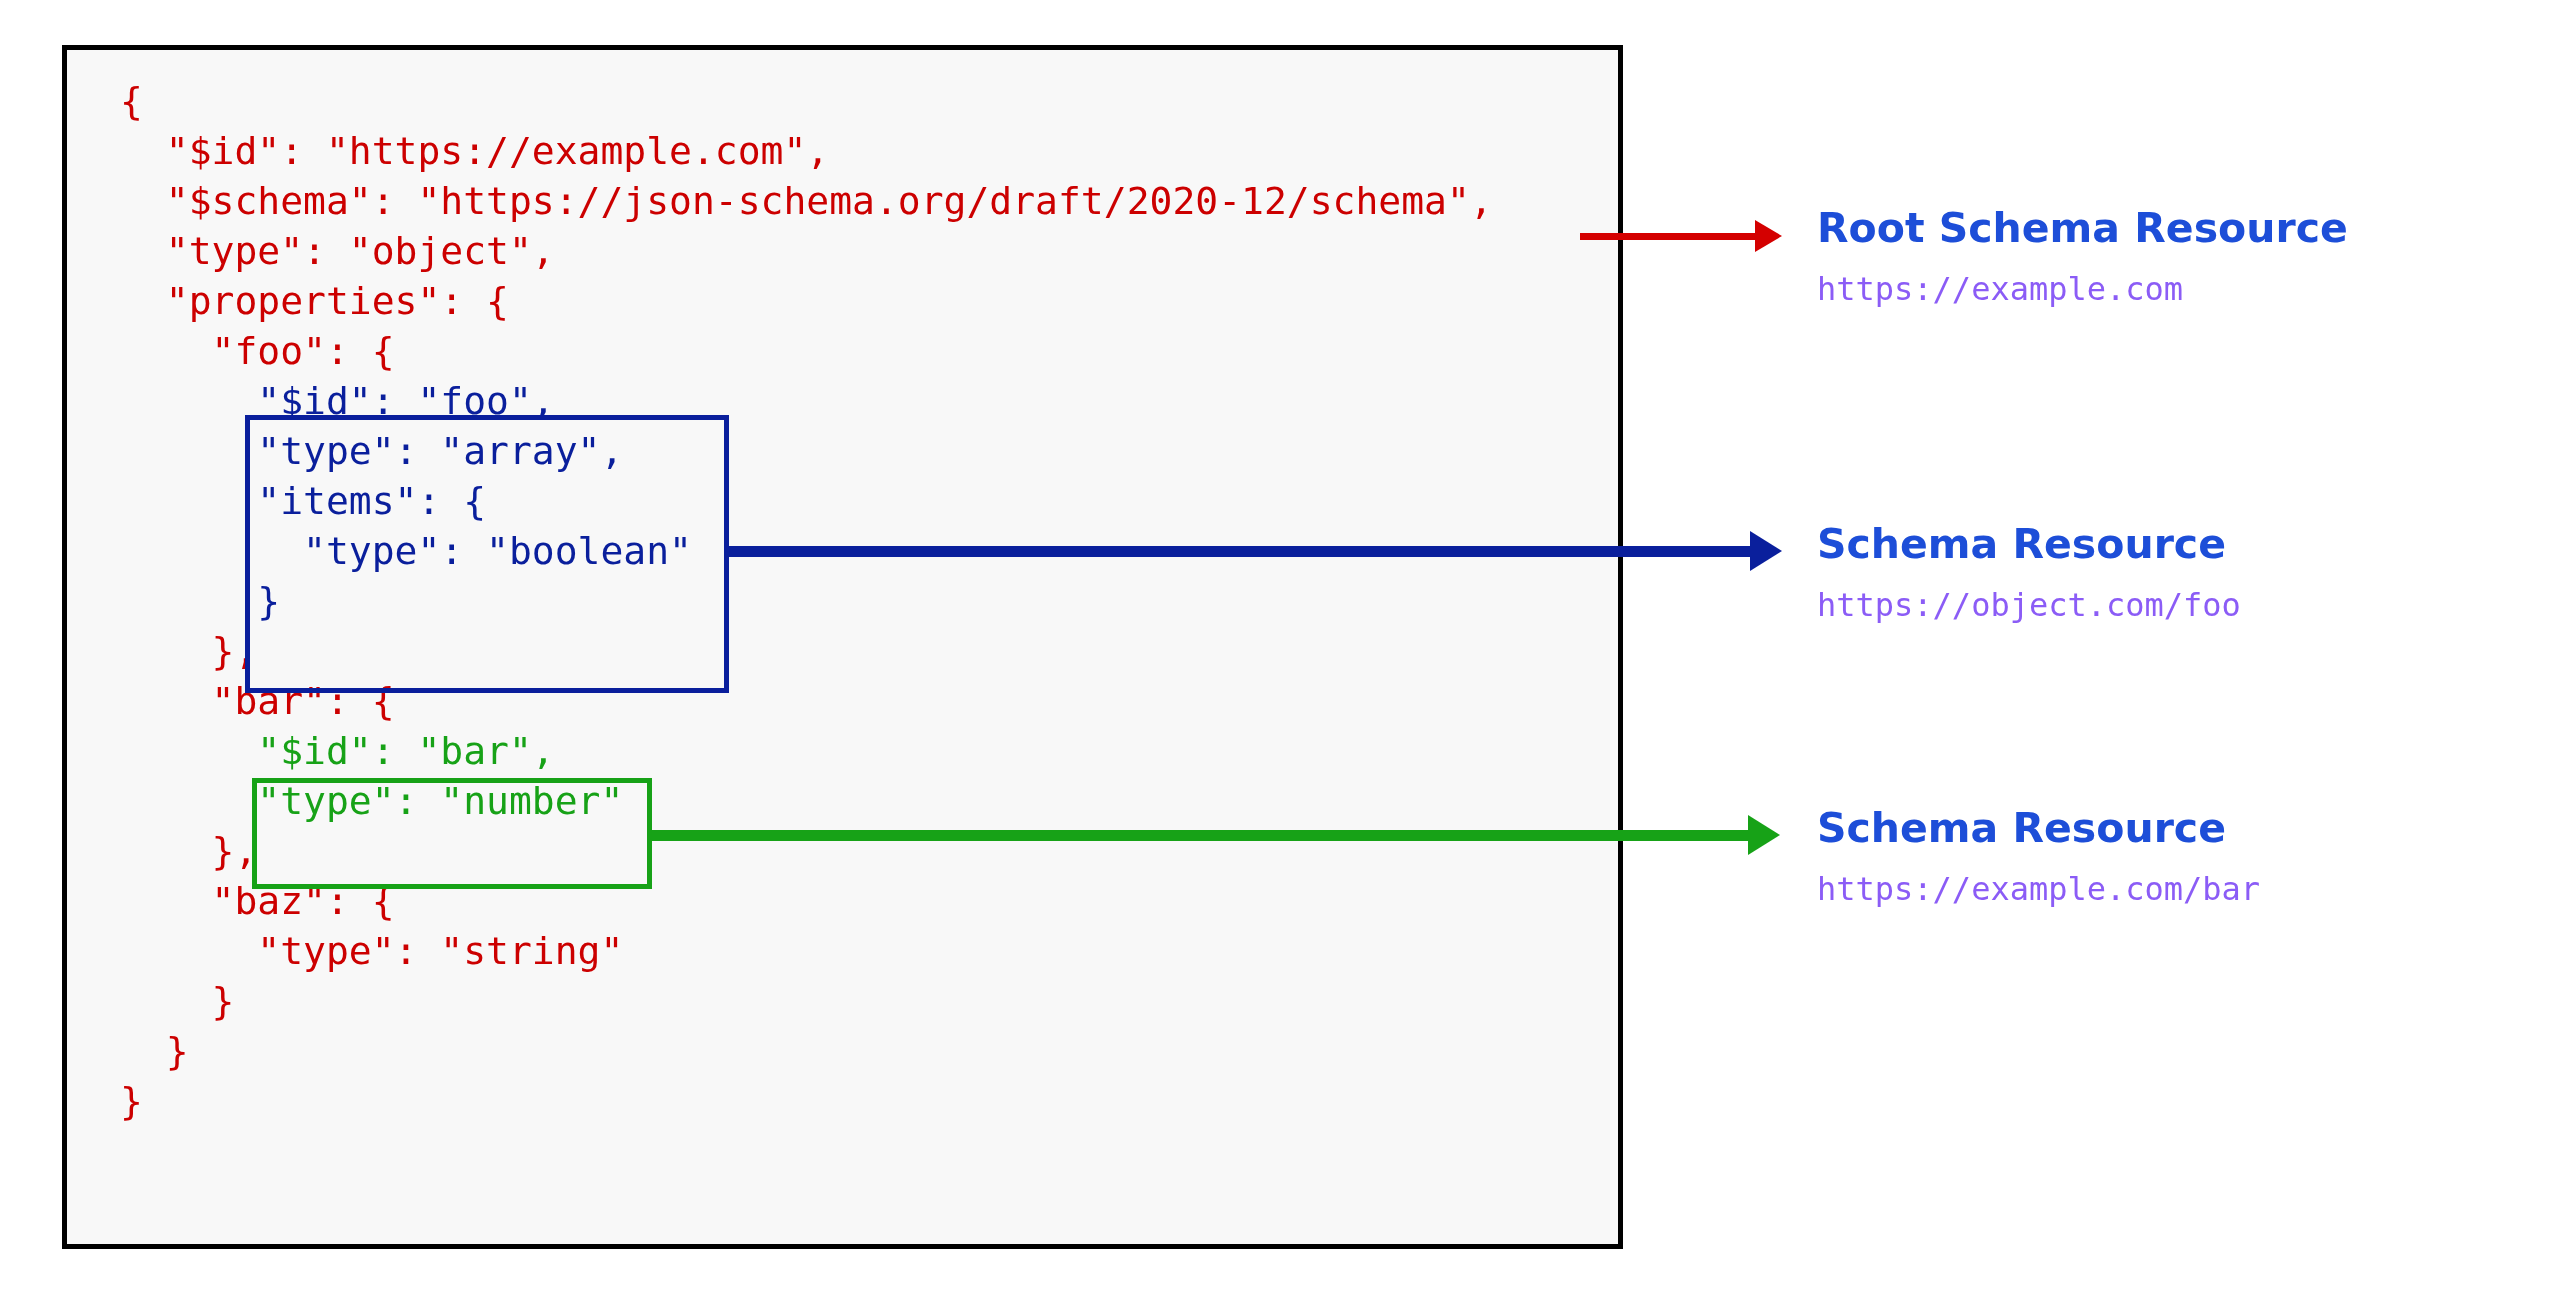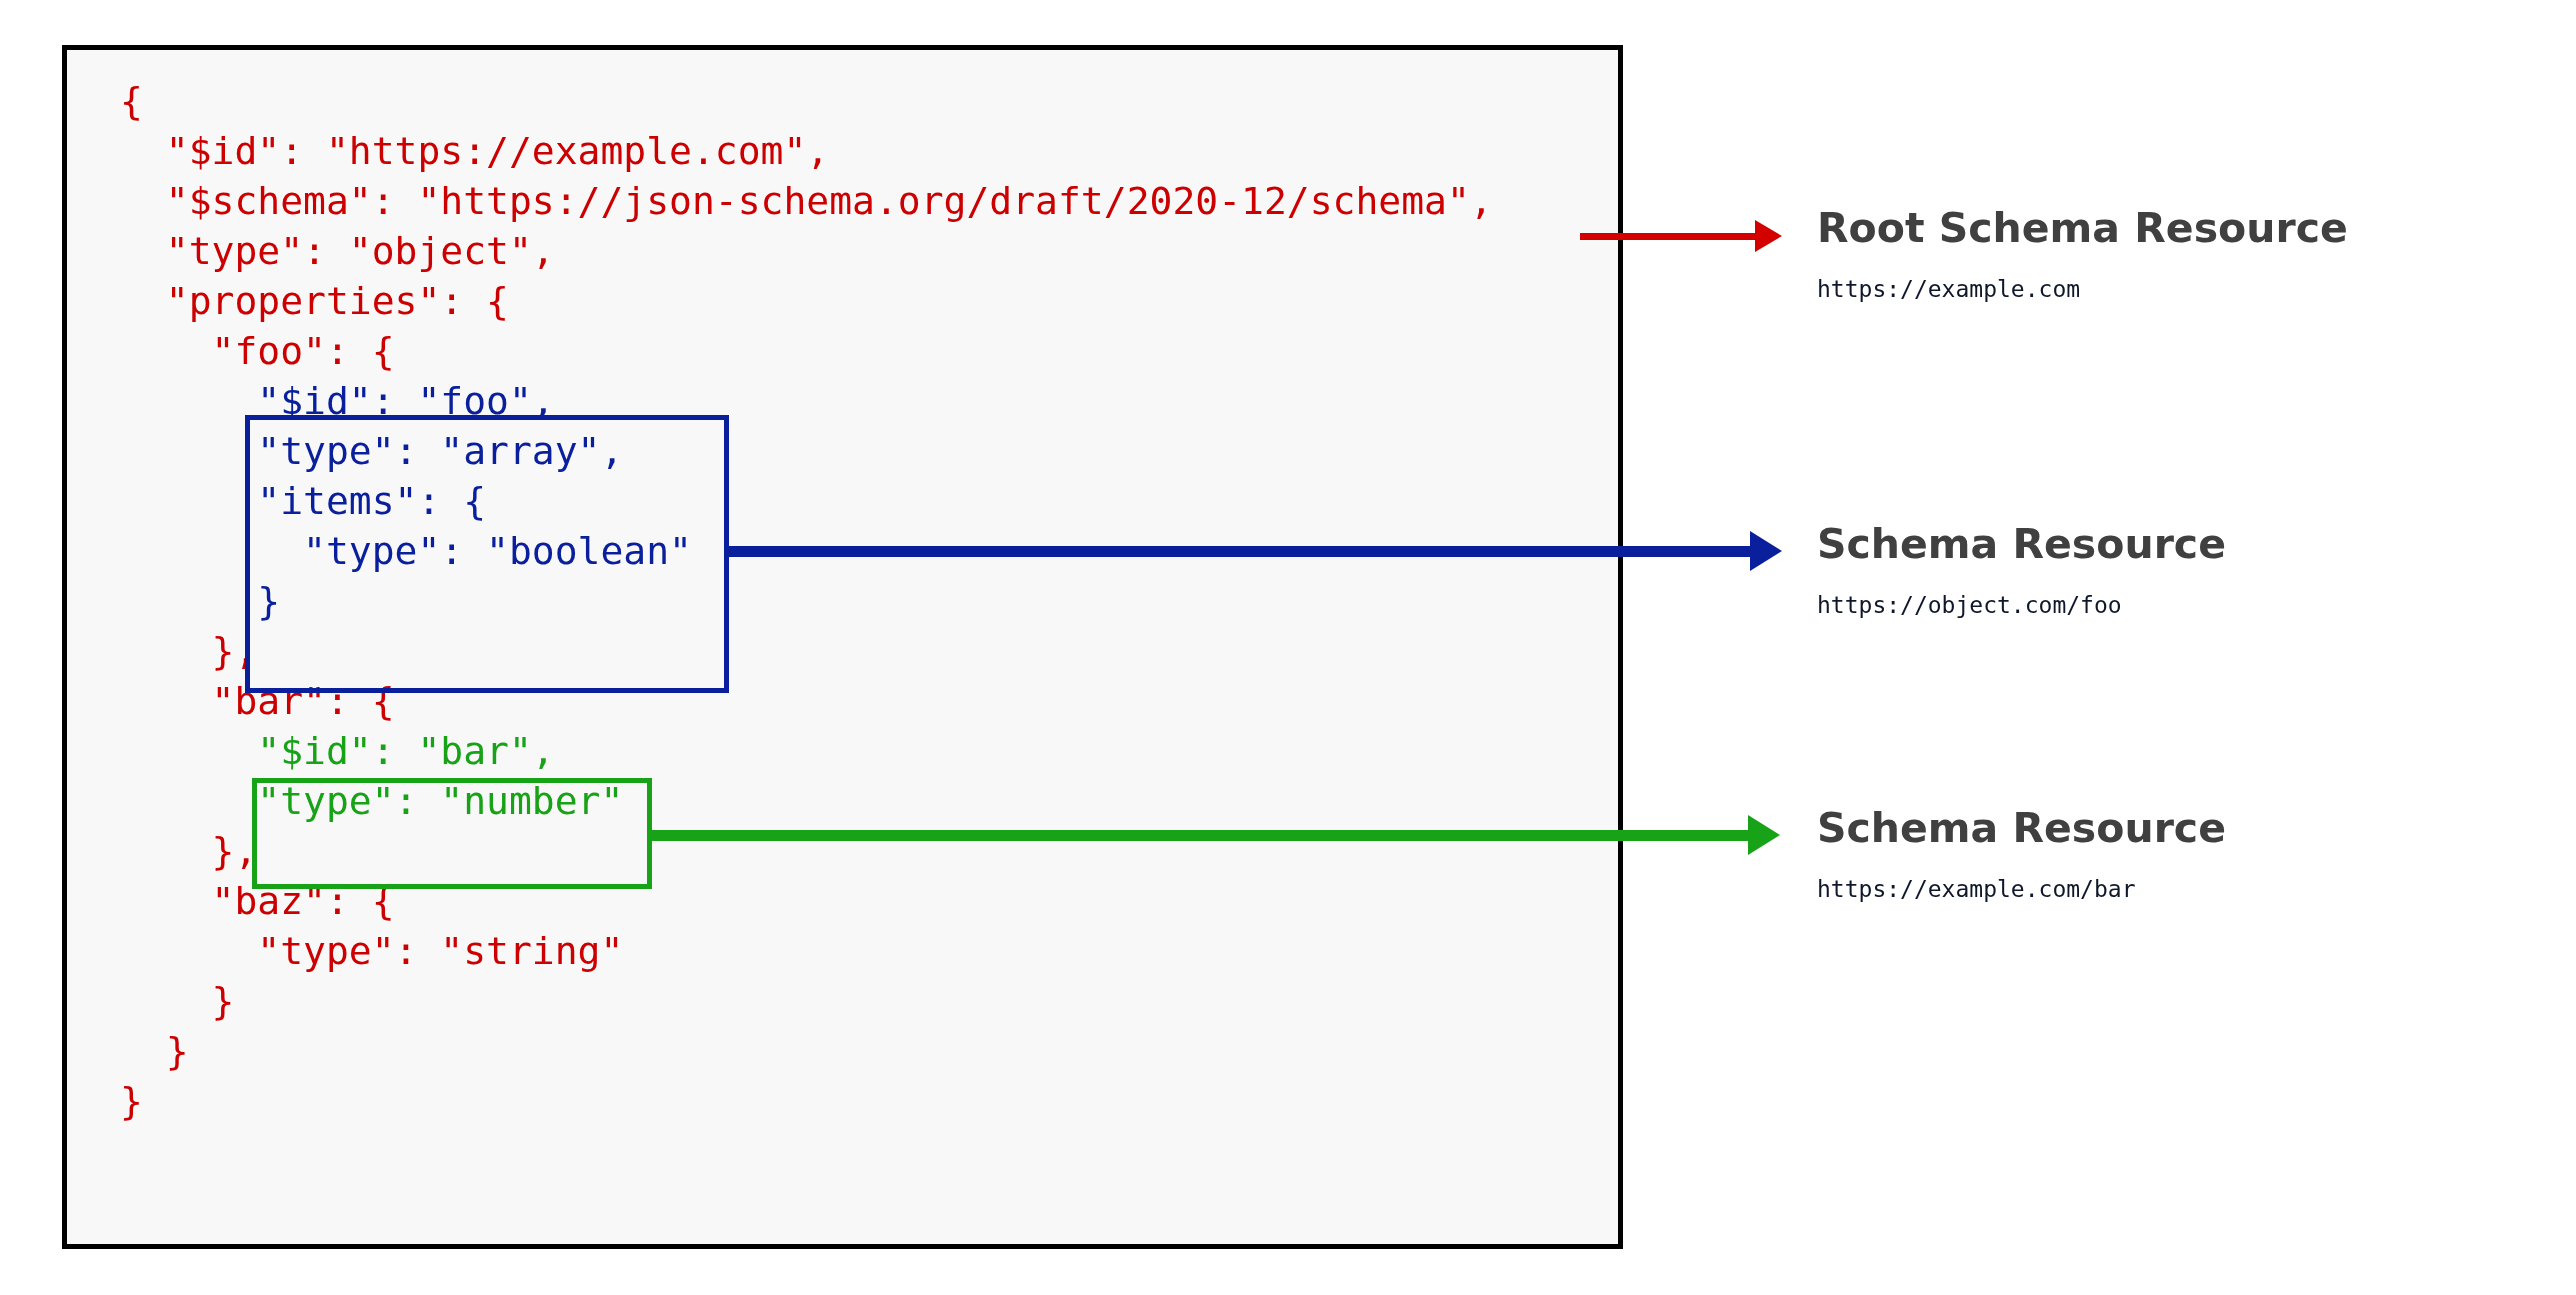--- a/index.html
+++ b/index.html
@@ -132,30 +132,30 @@
   .annot {
     position: absolute;
     left: 1817px;
   }
   .annot-title {
     margin: 0;
     font-family: "DejaVu Sans", sans-serif;
     font-weight: bold;
     font-size: 41px;
     line-height: 46px;
-    color: #404040;
+    color: #1d4ed8;
     white-space: nowrap;
   }
   .annot-url {
     margin: 0;
     margin-top: 18.7px;
     font-family: "DejaVu Sans Mono", monospace;
-    font-size: 23px;
+    font-size: 32px;
     line-height: 39px;
-    color: #0f172a;
+    color: #8b5cf6;
     white-space: nowrap;
   }
   #annot-root { top: 205px; }
   #annot-foo  { top: 521px; }
   #annot-bar  { top: 805px; }
 </style>
 </head>
 <body>
 
 <div id="stage">

